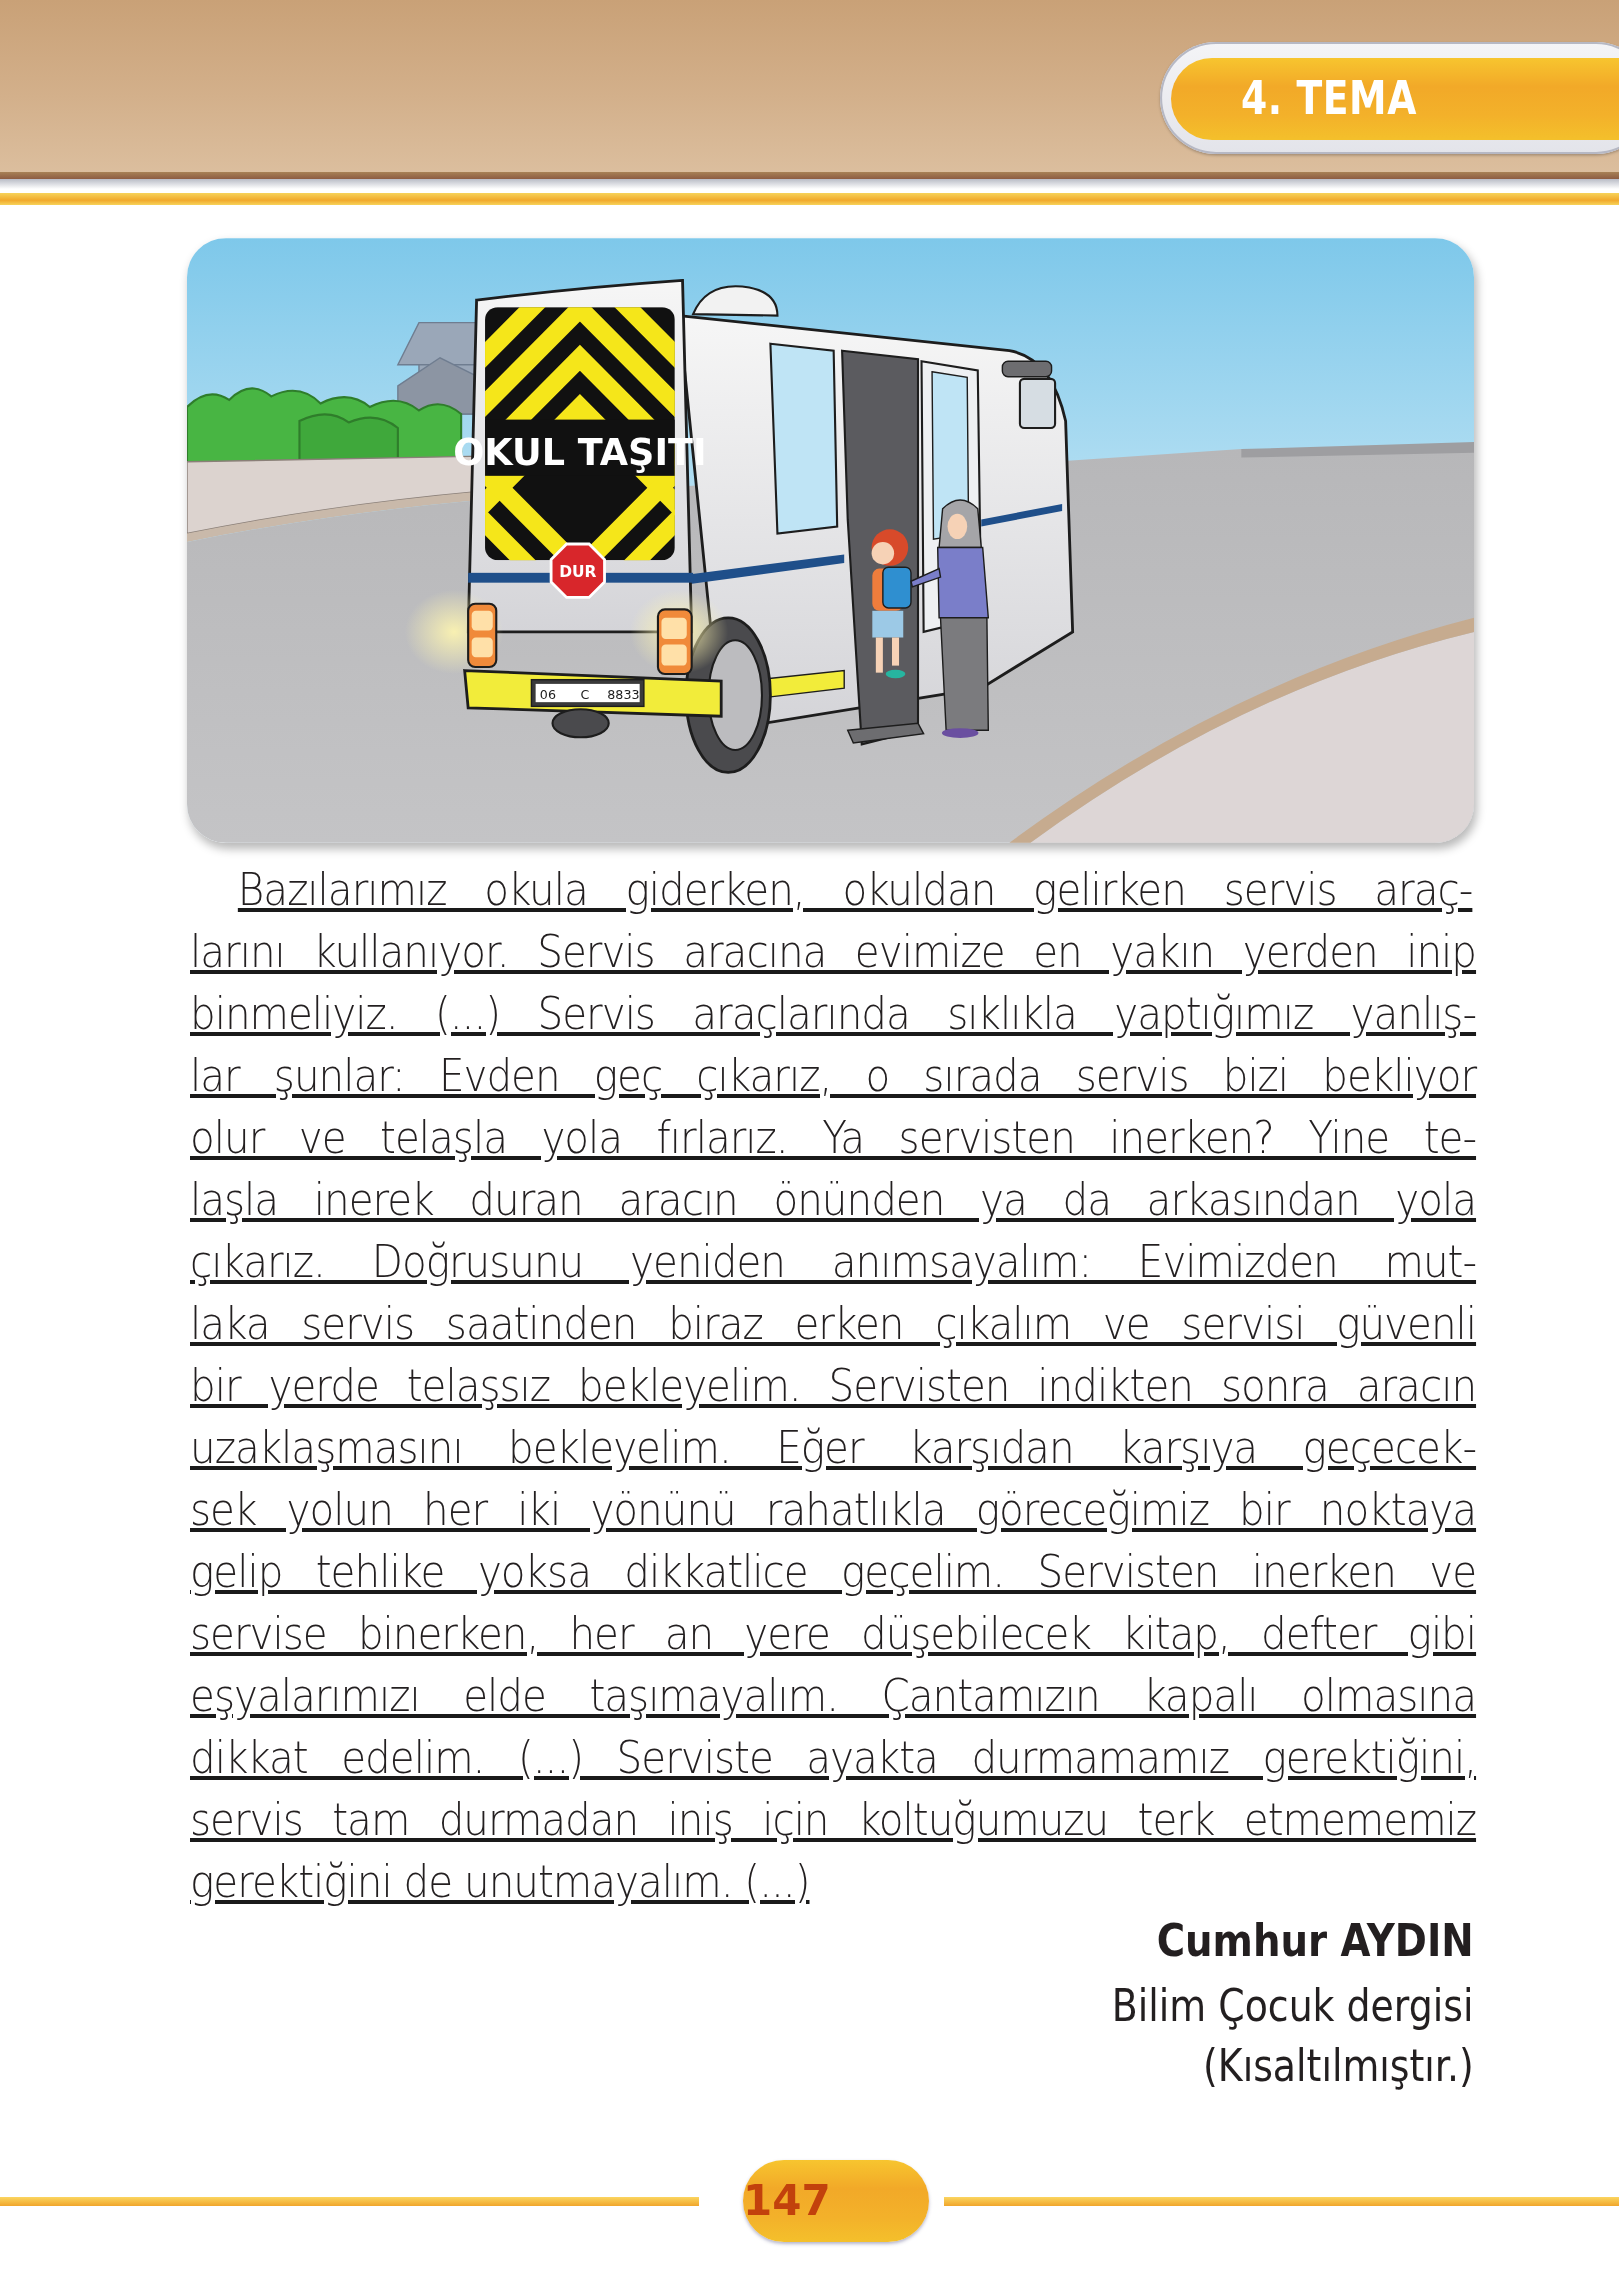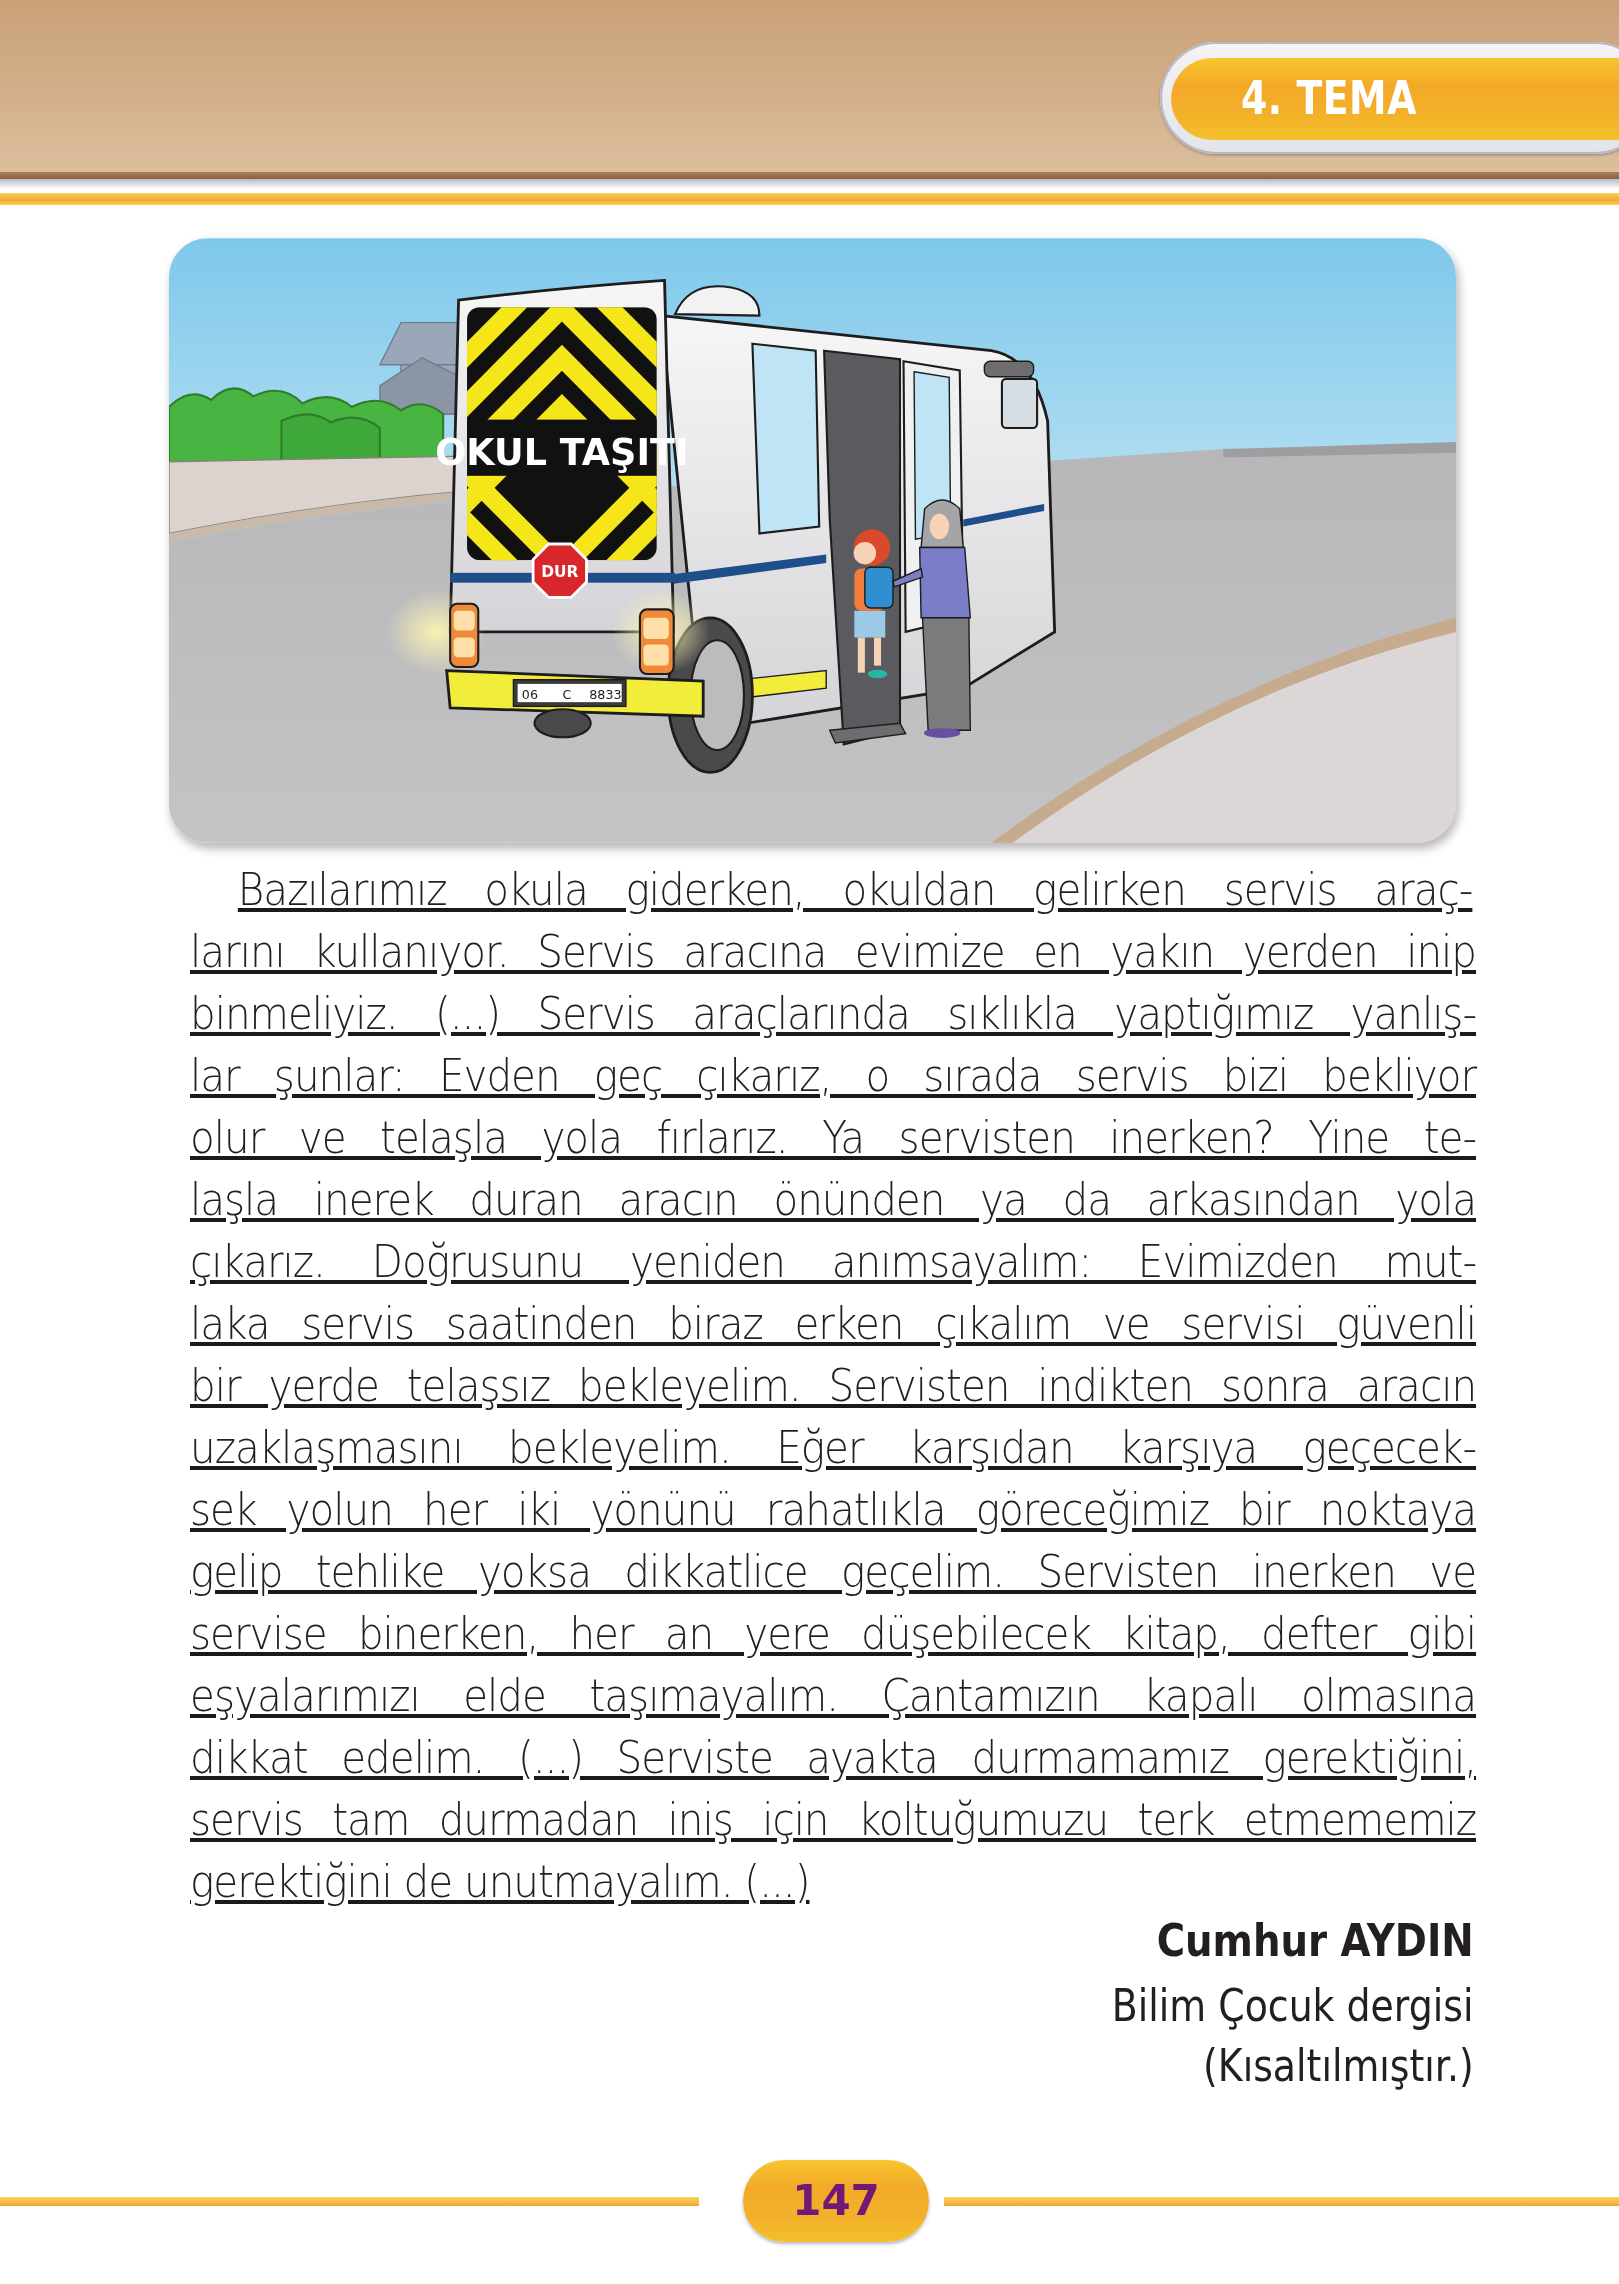--- a/index.html
+++ b/index.html
@@ -15,21 +15,21 @@
     background:linear-gradient(to bottom, #f7d35a, #f1a92c 60%, #f7d35a); }
   .tema-pill-outer { position:absolute; left:1160px; top:42px; width:492px; height:112px;
     border-radius:56px; background:linear-gradient(to bottom,#f4f4f7,#e3e4ea);
     box-shadow:0 0 0 2.1px #b6b8c4 inset, 0 1.4px 2.8px rgba(0,0,0,0.25); }
   .tema-pill-inner { position:absolute; left:1171px; top:58px; width:492px; height:82px;
     border-radius:41px; background:linear-gradient(to bottom,#f7c52f 0%,#f2a928 35%,#f3b12a 70%,#f4c02b 100%); }
   .tema-label { position:absolute; left:1241px; top:67px; height:63px; line-height:63px;
     font-family:"DejaVu Sans", sans-serif; font-weight:bold; font-size:46px; color:#ffffff;
     letter-spacing:0.7px; transform:scaleX(0.82); transform-origin:left center; }
 
-  .illustration { position:absolute; left:169px; top:238px; width:1287px; height:605px;
+  .illustration { position:absolute; left:187px; top:238px; width:1287px; height:605px;
     border-radius:39px; overflow:hidden; box-shadow:2.8px 5.6px 9.8px rgba(0,0,0,0.28); }
   .illustration svg { display:block; }
 
   .body-text { position:absolute; left:190px; top:859px; width:1286px;text-decoration:underline; }
   .text-line { display:block; height:62px; line-height:62px; font-size:44px;
     font-family:"DejaVu Sans", sans-serif; font-weight:200; white-space:nowrap;
     text-align:justify; text-align-last:justify; letter-spacing:-1.1px; word-spacing:0; color:#231f20;
     transform:scaleX(0.92); transform-origin:left center; width:108.7%; }
   .text-line.first { padding-left:52px; width:calc(108.7% - 56px); }
   .text-line.last { text-align:left; text-align-last:left; }
@@ -42,21 +42,21 @@
     font-family:"DejaVu Sans", sans-serif; color:#231f20; transform:scaleX(0.86); transform-origin:right center; }
 
   .footer-line-left { position:absolute; left:0; top:2197px; width:699px; height:9.1px;
     background:linear-gradient(to bottom,#fbd660,#f0a52b); }
   .footer-line-right { position:absolute; left:944px; top:2197px; width:676px; height:9.1px;
     background:linear-gradient(to bottom,#fbd660,#f0a52b); }
   .page-pill { position:absolute; left:743px; top:2160px; width:186px; height:82px;
     border-radius:41px; background:linear-gradient(to bottom,#f7c52f 0%,#f2a928 35%,#f3b12a 70%,#f4c02b 100%);
     box-shadow:0 2.1px 3.5px rgba(90,90,140,0.45); }
   .page-number { position:absolute; left:743px; top:2160px; width:186px; height:66px; line-height:82px;
-    text-align:center; font-family:"DejaVu Sans", sans-serif; font-weight:bold; font-size:42px; color:#701a75; }
+    font-family:"DejaVu Sans", sans-serif; font-weight:bold; font-size:42px; color:#c2410c; }
 </style>
 </head>
 <body>
 
 <div class="header-band"></div>
 <div class="header-edge"></div>
 <div class="header-shadow"></div>
 <div class="header-stripe"></div>
 <div class="tema-pill-outer"></div>
 <div class="tema-pill-inner"></div>

